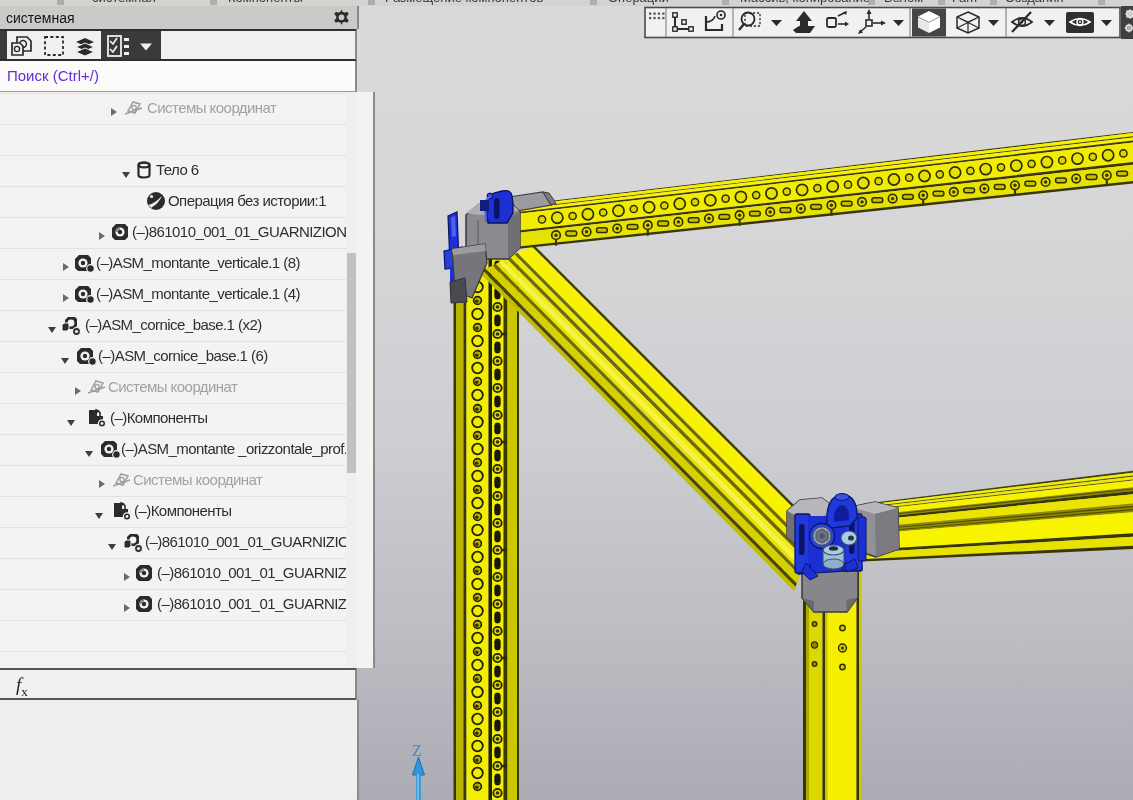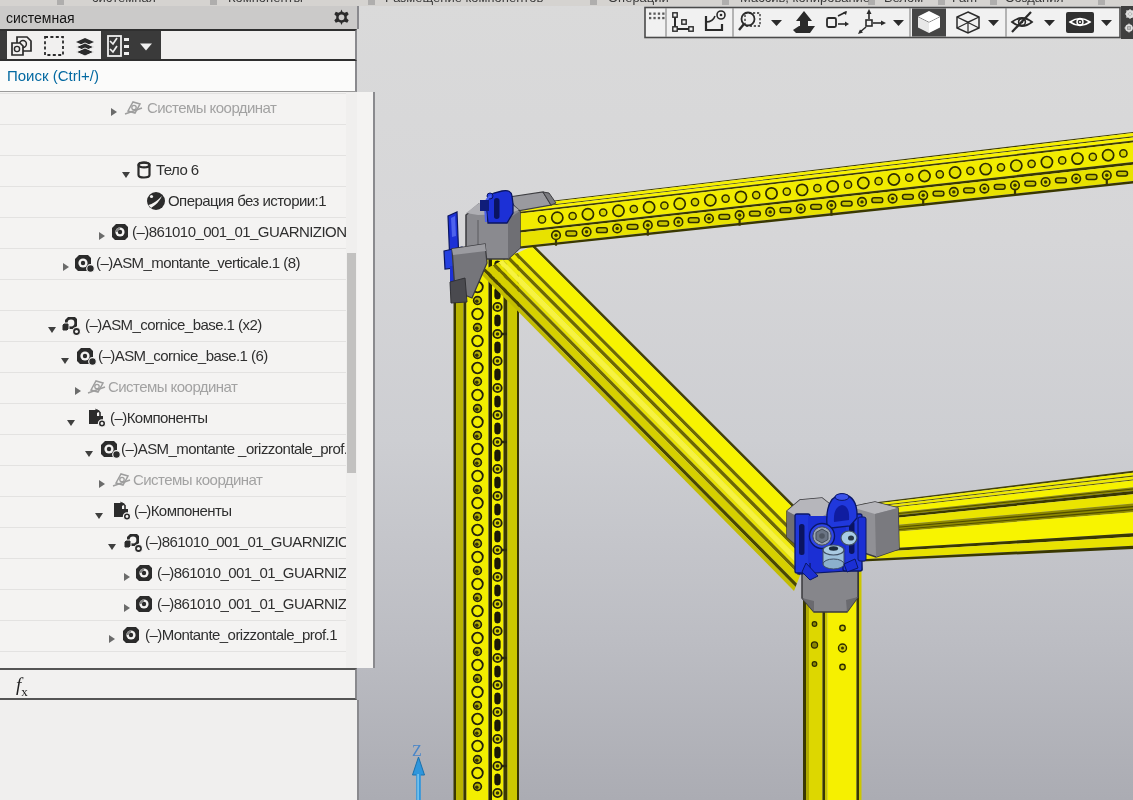--- a/index.html
+++ b/index.html
@@ -12,21 +12,21 @@
 #ptitle{position:absolute;left:0;top:0;width:357px;height:23px;background:#cbcac9;
   border-right:2px solid #8a8a8e;}
 #ptitle span{position:absolute;left:6px;top:4px;font-size:14px;color:#141414;}
 #gear{position:absolute;right:7px;top:3px;}
 #ptools{position:absolute;left:0;top:23px;width:357px;height:32px;background:#f1f0ef;
   border-top:2px solid #2f2f2f;border-bottom:2px solid #2f2f2f;box-sizing:border-box;
   border-right:2px solid #8a8a8e;}
 #ptools::before{content:"";position:absolute;left:0;top:0;width:7px;height:28px;background:#3a3a3a;}
 .tgrp{position:absolute;top:0;height:28px;}
 #psearch{position:absolute;left:0;top:55px;width:357px;height:31px;background:#fbfbfa;
-  border-bottom:1px solid #9a9a9a;box-sizing:border-box;font-size:15px;color:#0369a1;
+  border-bottom:1px solid #9a9a9a;box-sizing:border-box;font-size:15px;color:#6d28d9;
   padding:6px 0 0 7px;border-right:2px solid #8a8a8e;}
 #ptree{position:absolute;left:0;top:86px;width:357px;height:576px;background:#f4f3f2;
   overflow:hidden;border-right:2px solid #8a8a8e;padding-left:16px;}
 .trow{position:absolute;left:0;width:346px;height:31px;overflow:hidden;}
 .arr{position:absolute;top:10px;}
 .tico{position:absolute;top:5px;}
 .ttxt{position:absolute;top:6px;font-size:15px;white-space:nowrap;letter-spacing:-0.55px;}
 .sep{position:absolute;left:0;width:346px;height:1px;background:#e3e2e1;}
 #scrolltrack{position:absolute;left:346px;top:0;width:11px;height:576px;background:#f0efee;}
 #scrollthumb{position:absolute;left:347px;top:161px;width:9px;height:220px;background:#c2c1c0;}
@@ -593,20 +593,32 @@
               <polygon points="1,1 7,5 1,9" fill="#6b6b6b"></polygon>
             </svg></span>
           <span class="tico" style="left:73px"><svg width="22" height="20" viewBox="0 0 22 20">
               <path d="M2,6 L6,2 L15,2 L18,5 L18,15 L15,18 L5,18 L2,15 Z" fill="#2b2b2b"></path>
               <circle cx="10" cy="10" r="4.6" fill="#f4f3f2"></circle>
               <circle cx="10" cy="10" r="2.2" fill="#2b2b2b"></circle>
               <circle cx="17.5" cy="15.5" r="3.8" fill="#2b2b2b" stroke="#f4f3f2" stroke-width="1.2"></circle>
             </svg></span>
           <span class="ttxt" style="left:96px;color:#2f2f2f">(–)ASM_montante_verticale.1 (8)</span>
         </div>
+        <div class="trow" style="top:187.0px">
+          <span class="arr" style="left:61.5px"><svg width="8" height="10" viewBox="0 0 8 10">
+              <polygon points="1,1 7,5 1,9" fill="#6b6b6b"></polygon>
+            </svg></span>
+          <span class="tico" style="left:73px"><svg width="22" height="20" viewBox="0 0 22 20">
+              <path d="M2,6 L6,2 L15,2 L18,5 L18,15 L15,18 L5,18 L2,15 Z" fill="#2b2b2b"></path>
+              <circle cx="10" cy="10" r="4.6" fill="#f4f3f2"></circle>
+              <circle cx="10" cy="10" r="2.2" fill="#2b2b2b"></circle>
+              <circle cx="17.5" cy="15.5" r="3.8" fill="#2b2b2b" stroke="#f4f3f2" stroke-width="1.2"></circle>
+            </svg></span>
+          <span class="ttxt" style="left:96px;color:#2f2f2f">(–)ASM_montante_verticale.1 (4)</span>
+        </div>
         <div class="trow" style="top:218.0px">
           <span class="arr" style="left:46.5px"><svg width="10" height="8" viewBox="0 0 10 8">
               <polygon points="1,1 9,1 5,7" fill="#3f3f3f"></polygon>
             </svg></span>
           <span class="tico" style="left:60px"><svg width="22" height="21" viewBox="0 0 22 21">
               <path d="M5,5 L8,2 L15,2 L17,4 L17,11 L14,14 L7,14 L5,12 Z" fill="#2b2b2b"></path>
               <circle cx="11" cy="8" r="3.4" fill="#f4f3f2"></circle>
               <path d="M2,10 L4,8 L8,8 L9,9 L9,14 L7,16 L3,16 L2,15 Z" fill="#2b2b2b" stroke="#f4f3f2" stroke-width="1"></path>
               <circle cx="16.5" cy="16.5" r="4" fill="#2b2b2b" stroke="#f4f3f2" stroke-width="1.2"></circle>
               <circle cx="16.5" cy="16.5" r="1.6" fill="#f4f3f2"></circle>
@@ -714,32 +726,20 @@
           <span class="arr" style="left:122.5px"><svg width="8" height="10" viewBox="0 0 8 10">
               <polygon points="1,1 7,5 1,9" fill="#6b6b6b"></polygon>
             </svg></span>
           <span class="tico" style="left:134px"><svg width="20" height="20" viewBox="0 0 20 20">
               <path d="M2,6 L6,2 L15,2 L18,5 L18,15 L15,18 L5,18 L2,15 Z" fill="#2b2b2b"></path>
               <circle cx="10" cy="10" r="4.6" fill="#f4f3f2"></circle>
               <circle cx="10" cy="10" r="2.2" fill="#2b2b2b"></circle>
               <path d="M10,5.4 A4.6,4.6 0 0 0 5.4,10 L7.6,10 A2.4,2.4 0 0 1 10,7.6 Z" fill="#888"></path>
             </svg></span>
           <span class="ttxt" style="left:157px;color:#2f2f2f">(–)861010_001_01_GUARNIZIO</span>
-        </div>
-        <div class="trow" style="top:528.0px">
-          <span class="arr" style="left:108.0px"><svg width="8" height="10" viewBox="0 0 8 10">
-              <polygon points="1,1 7,5 1,9" fill="#6b6b6b"></polygon>
-            </svg></span>
-          <span class="tico" style="left:121px"><svg width="20" height="20" viewBox="0 0 20 20">
-              <path d="M2,6 L6,2 L15,2 L18,5 L18,15 L15,18 L5,18 L2,15 Z" fill="#2b2b2b"></path>
-              <circle cx="10" cy="10" r="4.6" fill="#f4f3f2"></circle>
-              <circle cx="10" cy="10" r="2.2" fill="#2b2b2b"></circle>
-              <path d="M10,5.4 A4.6,4.6 0 0 0 5.4,10 L7.6,10 A2.4,2.4 0 0 1 10,7.6 Z" fill="#888"></path>
-            </svg></span>
-          <span class="ttxt" style="left:145px;color:#2f2f2f">(–)Montante_orizzontale_prof.1</span>
         </div>
     <div id="scrolltrack"></div>
     <div id="scrollthumb"></div>
   </div>
   <div id="fxbar">
         <span id="fxg"><i>f</i><sub>x</sub></span>
       </div>
   <div id="pbottom"></div>
 </div>
 </div>

